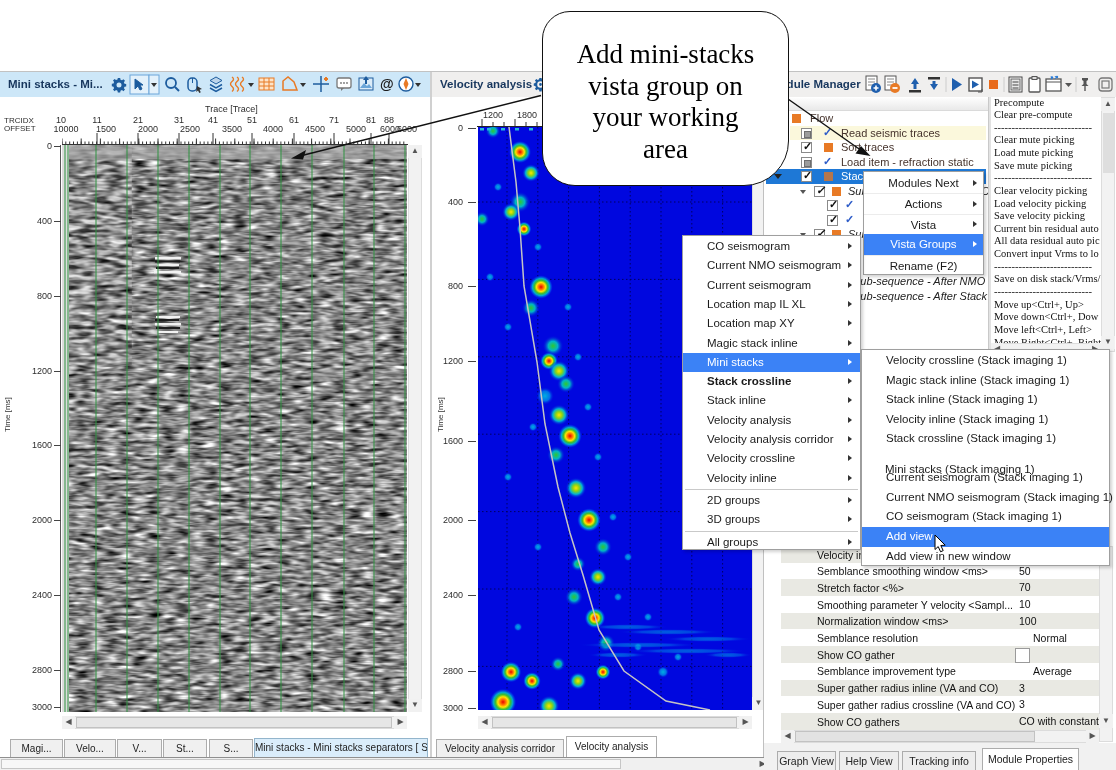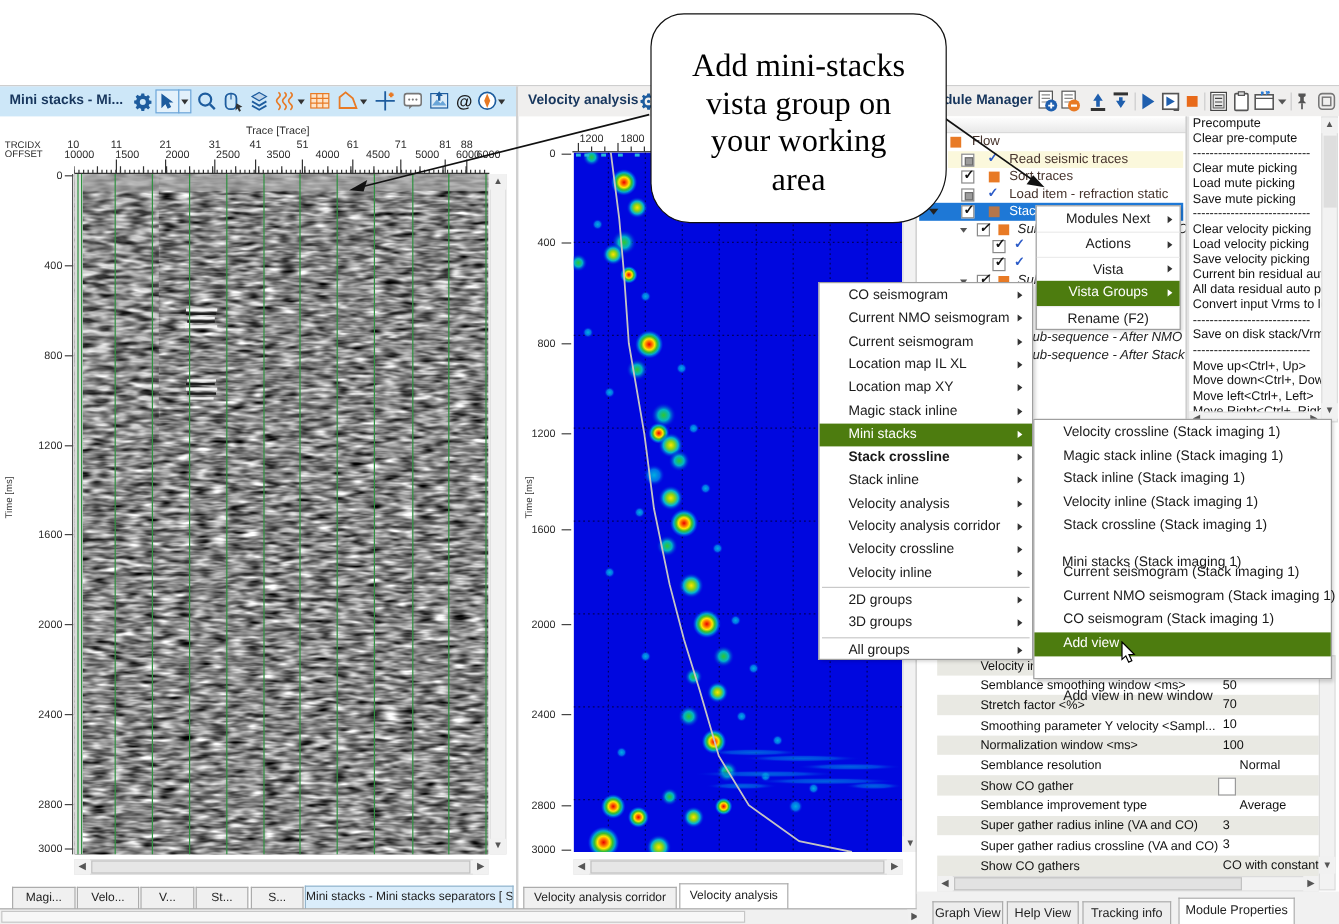--- a/index.html
+++ b/index.html
@@ -10,29 +10,29 @@
 .lbl{font-size:9px;color:#2d2d2d;white-space:nowrap;}
 .lbl8{font-size:8px;color:#2d2d2d;white-space:nowrap;}
 .rt{transform:rotate(-90deg);transform-origin:left top;font-size:8px;color:#333;white-space:nowrap;}
 .tick{background:#444;}
 .sb{background:#f2f2f2;border:1px solid #dcdcdc;box-sizing:border-box;}
 .sbtn{position:absolute;background:#f1f1f1;color:#555;font-size:8px;line-height:12px;text-align:center;box-sizing:border-box;}
 .tab{position:absolute;background:#f0f0f0;border:1px solid #acacac;border-bottom:none;box-sizing:border-box;
  font-size:10px;color:#222;text-align:center;overflow:hidden;white-space:nowrap;}
 .menu{position:absolute;background:#fff;border:1px solid #9f9f9f;box-shadow:2px 2px 3px rgba(0,0,0,0.18);box-sizing:border-box;z-index:30;}
 .mi{position:absolute;left:0;right:0;font-size:11.5px;color:#1a1a1a;white-space:nowrap;}
-.hl{background:#4d7c0f;color:#fff;}
+.hl{background:#3b82f6;color:#fff;}
 .arr{position:absolute;width:0;height:0;border-left:4px solid #333;border-top:3.5px solid transparent;border-bottom:3.5px solid transparent;}
 .arrw{border-left-color:#fff;}
 .trow{position:absolute;left:766px;width:220px;height:14.5px;font-size:11px;color:#46332c;white-space:nowrap;}
 .cb{position:absolute;width:11px;height:11px;background:#fff;border:1px solid #8a8a8a;box-sizing:border-box;}
 .cbg{position:absolute;left:2px;top:2px;width:5px;height:5px;background:#9c9c9c;border:1px solid #6e6e6e;}
 .chk{position:absolute;font-size:11px;font-weight:bold;line-height:11px;}
 .osq{position:absolute;width:9px;height:9px;background:#e87a25;}
-.li{position:absolute;left:994px;width:111px;font-size:10.5px;color:#111;white-space:nowrap;overflow:hidden;}
+.li{position:absolute;left:994px;width:111px;font-size:10.5px;color:#111;white-space:nowrap;overflow:hidden;font-family:Liberation Serif, serif;}
 .prow{position:absolute;left:781px;width:318px;height:16.7px;font-size:10.5px;color:#111;}
 .plab{position:absolute;left:36px;top:2.5px;white-space:nowrap;overflow:hidden;max-width:200px;}
 .pval{position:absolute;left:238px;top:2px;white-space:nowrap;}
 .gray{background:#e9e9e3;}
 .exp{position:absolute;width:0;height:0;}
 </style></head>
 <body>
 <div id="root">
 
 <div class="a" style="left:0;top:71px;width:1116px;height:1px;background:#c2c2c2;"></div>
@@ -752,21 +752,21 @@
       <div class="mi" style="top:1.0px;height:19.55px;line-height:19.55px;padding-left:24px;">Velocity crossline (Stack imaging 1)</div>
       <div class="mi" style="top:20.6px;height:19.55px;line-height:19.55px;padding-left:24px;">Magic stack inline (Stack imaging 1)</div>
       <div class="mi" style="top:40.1px;height:19.55px;line-height:19.55px;padding-left:24px;">Stack inline (Stack imaging 1)</div>
       <div class="mi" style="top:59.7px;height:19.55px;line-height:19.55px;padding-left:24px;">Velocity inline (Stack imaging 1)</div>
       <div class="mi" style="top:79.2px;height:19.55px;line-height:19.55px;padding-left:24px;">Stack crossline (Stack imaging 1)</div>
       <div class="mi" style="top:110px;height:19.55px;line-height:19.55px;padding-left:23px;">Mini stacks (Stack imaging 1)</div>
       <div class="mi" style="top:118.3px;height:19.55px;line-height:19.55px;padding-left:24px;">Current seismogram (Stack imaging 1)</div>
       <div class="mi" style="top:137.8px;height:19.55px;line-height:19.55px;padding-left:24px;">Current NMO seismogram (Stack imaging 1)</div>
       <div class="mi" style="top:157.4px;height:19.55px;line-height:19.55px;padding-left:24px;">CO seismogram (Stack imaging 1)</div>
       <div class="mi hl" style="top:177.0px;height:19.55px;line-height:19.55px;padding-left:24px;">Add view</div>
-      <div class="mi" style="top:196.5px;height:19.55px;line-height:19.55px;padding-left:24px;margin-top:24px;">Add view in new window</div>
+      <div class="mi" style="top:196.5px;height:19.55px;line-height:19.55px;padding-left:24px;">Add view in new window</div>
     </div>
 
 <svg class="a" style="left:0;top:0;z-index:45;pointer-events:none;" width="1116" height="770">
 <line x1="541" y1="95.5" x2="300" y2="156" stroke="#111" stroke-width="1.4"></line>
 <polygon points="291,158.5 306,150 303,159.5" fill="#111"></polygon>
 <line x1="788" y1="99" x2="862" y2="151" stroke="#111" stroke-width="1.4"></line>
 <polygon points="870.5,156 861,146 855.5,153.5" fill="#111"></polygon>
 </svg>
 <div class="a" style="left:542px;top:11px;width:247px;height:175px;background:#fff;border:1.6px solid #111;border-radius:28px 28px 45px 33px;box-sizing:border-box;z-index:50;
  font-family:'Liberation Serif',serif;font-size:27px;line-height:31.5px;text-align:center;padding-top:27px;">Add mini-stacks<br>vista group on<br>your working<br>area</div>

